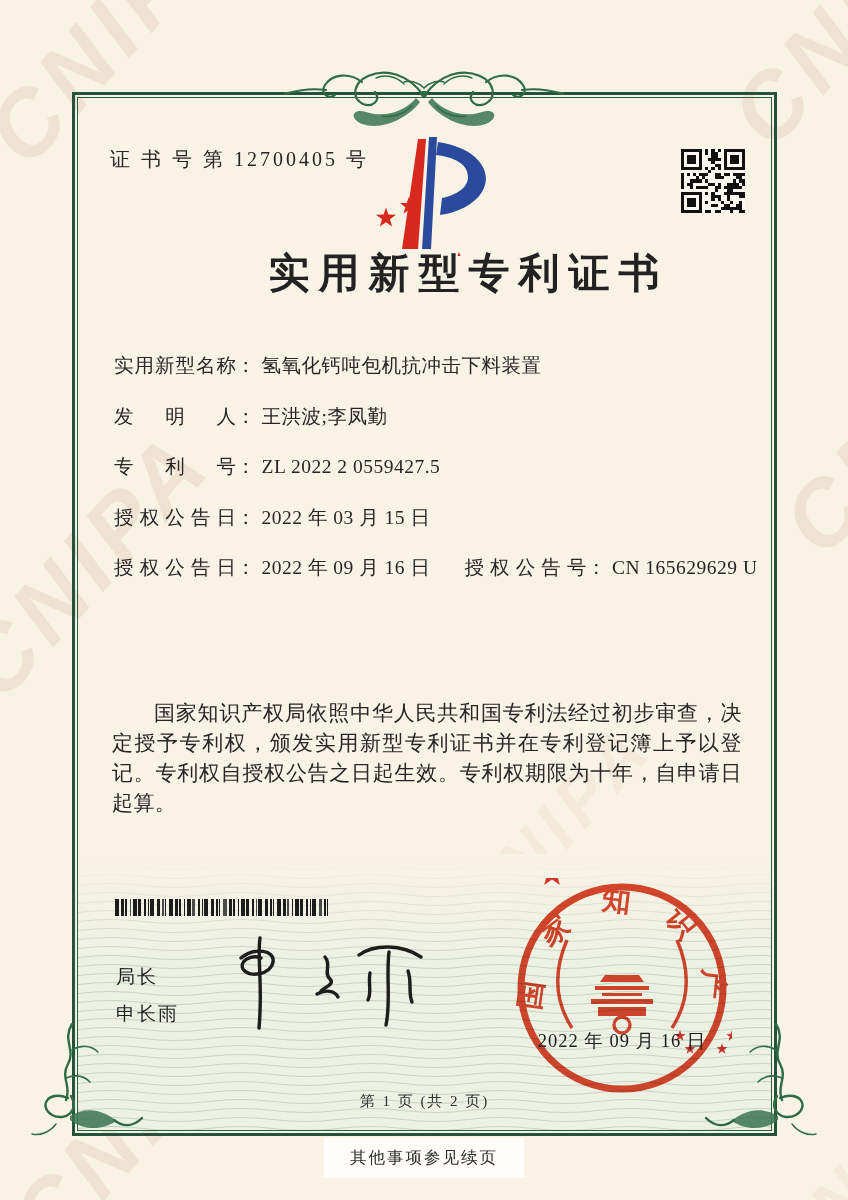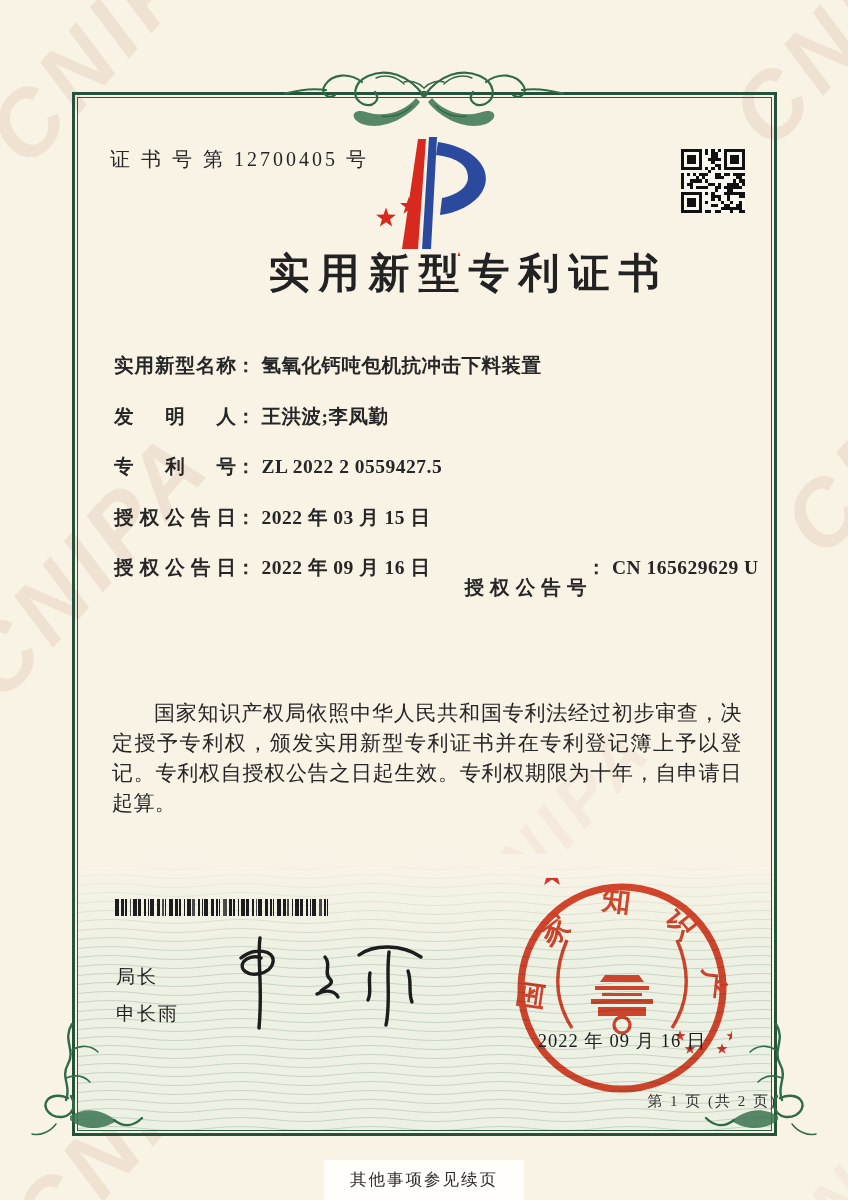--- a/index.html
+++ b/index.html
@@ -27,48 +27,48 @@
   .ornament{position:absolute;z-index:3;line-height:0;}
   
   .cert-no{position:absolute;left:110px;top:146px;z-index:3;font-size:20px;letter-spacing:3px;color:#262626;}
   .logo{position:absolute;left:356px;top:134px;z-index:3;line-height:0;}
   .qr{position:absolute;left:681px;top:149px;z-index:3;line-height:0;}
   .title{
     position:absolute;left:72px;top:246px;width:793px;z-index:3;
     text-align:center;font-size:41px;font-weight:bold;letter-spacing:9px;color:#222;
   }
   .fields{position:absolute;left:114px;top:352px;width:630px;z-index:3;}
-  .frow{height:50.6px;font-size:19.5px;color:#262626;white-space:nowrap;font-weight:bold;}
+  .frow{height:50.6px;font-size:19.5px;color:#262626;white-space:nowrap;}
   .flabel{
     display:inline-block;width:122px;text-align:justify;text-align-last:justify;
     vertical-align:top;
   }
   .fcolon{display:inline-block;margin-right:6px;}
   .fvalue{letter-spacing:.5px;}
-  .grant2{margin-left:34px;margin-top:20px;}
+  .grant2{margin-left:34px;}
   .paras{position:absolute;left:112px;top:698px;width:630px;z-index:3;}
   .paras p{
     margin:0;font-size:21px;line-height:30px;text-align:justify;
     text-indent:2em;color:#262626;letter-spacing:.4px;
   }
   
   .barcode{position:absolute;left:115px;top:899px;height:17px;z-index:3;display:inline-flex;align-items:stretch;}
   .barcode i{display:block;height:100%;}
   .role{position:absolute;left:116px;top:964px;z-index:3;font-size:19px;letter-spacing:2px;color:#1f1f1f;}
   .dname{position:absolute;left:116px;top:1001px;z-index:3;font-size:19px;letter-spacing:2px;color:#1f1f1f;}
   .sig{position:absolute;left:222px;top:928px;z-index:4;line-height:0;}
   .seal{position:absolute;left:512px;top:878px;z-index:4;line-height:0;mix-blend-mode:multiply;opacity:.93;}
   .seal-date{
     position:absolute;left:512px;top:1028px;width:220px;z-index:5;
     text-align:center;font-size:18.5px;letter-spacing:1px;color:#1c1c1c;white-space:nowrap;
   }
-  .page-line{position:absolute;left:72px;top:1092px;width:705px;z-index:3;text-align:right;font-size:15px;letter-spacing:2px;color:#333;}
+  .page-line{position:absolute;left:72px;top:1092px;width:705px;z-index:3;text-align:center;font-size:15px;letter-spacing:2px;color:#333;}
   .cont-box{
     position:absolute;left:50%;top:1138px;transform:translateX(-50%);z-index:3;
-    background:#fffefb;padding:9px 26px;font-size:16.5px;letter-spacing:2px;color:#2b2b2b;white-space:nowrap;margin-top:22px;
+    background:#fffefb;padding:9px 26px;font-size:16.5px;letter-spacing:2px;color:#2b2b2b;white-space:nowrap;
   }
 </style>
 </head>
 <body>
 
 <div class="wm" style="left:-48px;top:-22px;">CNIPA</div>
 <div class="wm" style="left:696px;top:-40px;">CNIPA</div>
 <div class="wm" style="left:748px;top:368px;">CNIPA</div>
 <div class="wm" style="left:-74px;top:512px;">CNIPA</div>
 <div class="wm" style="left:-24px;top:1066px;">CNIPA</div>

